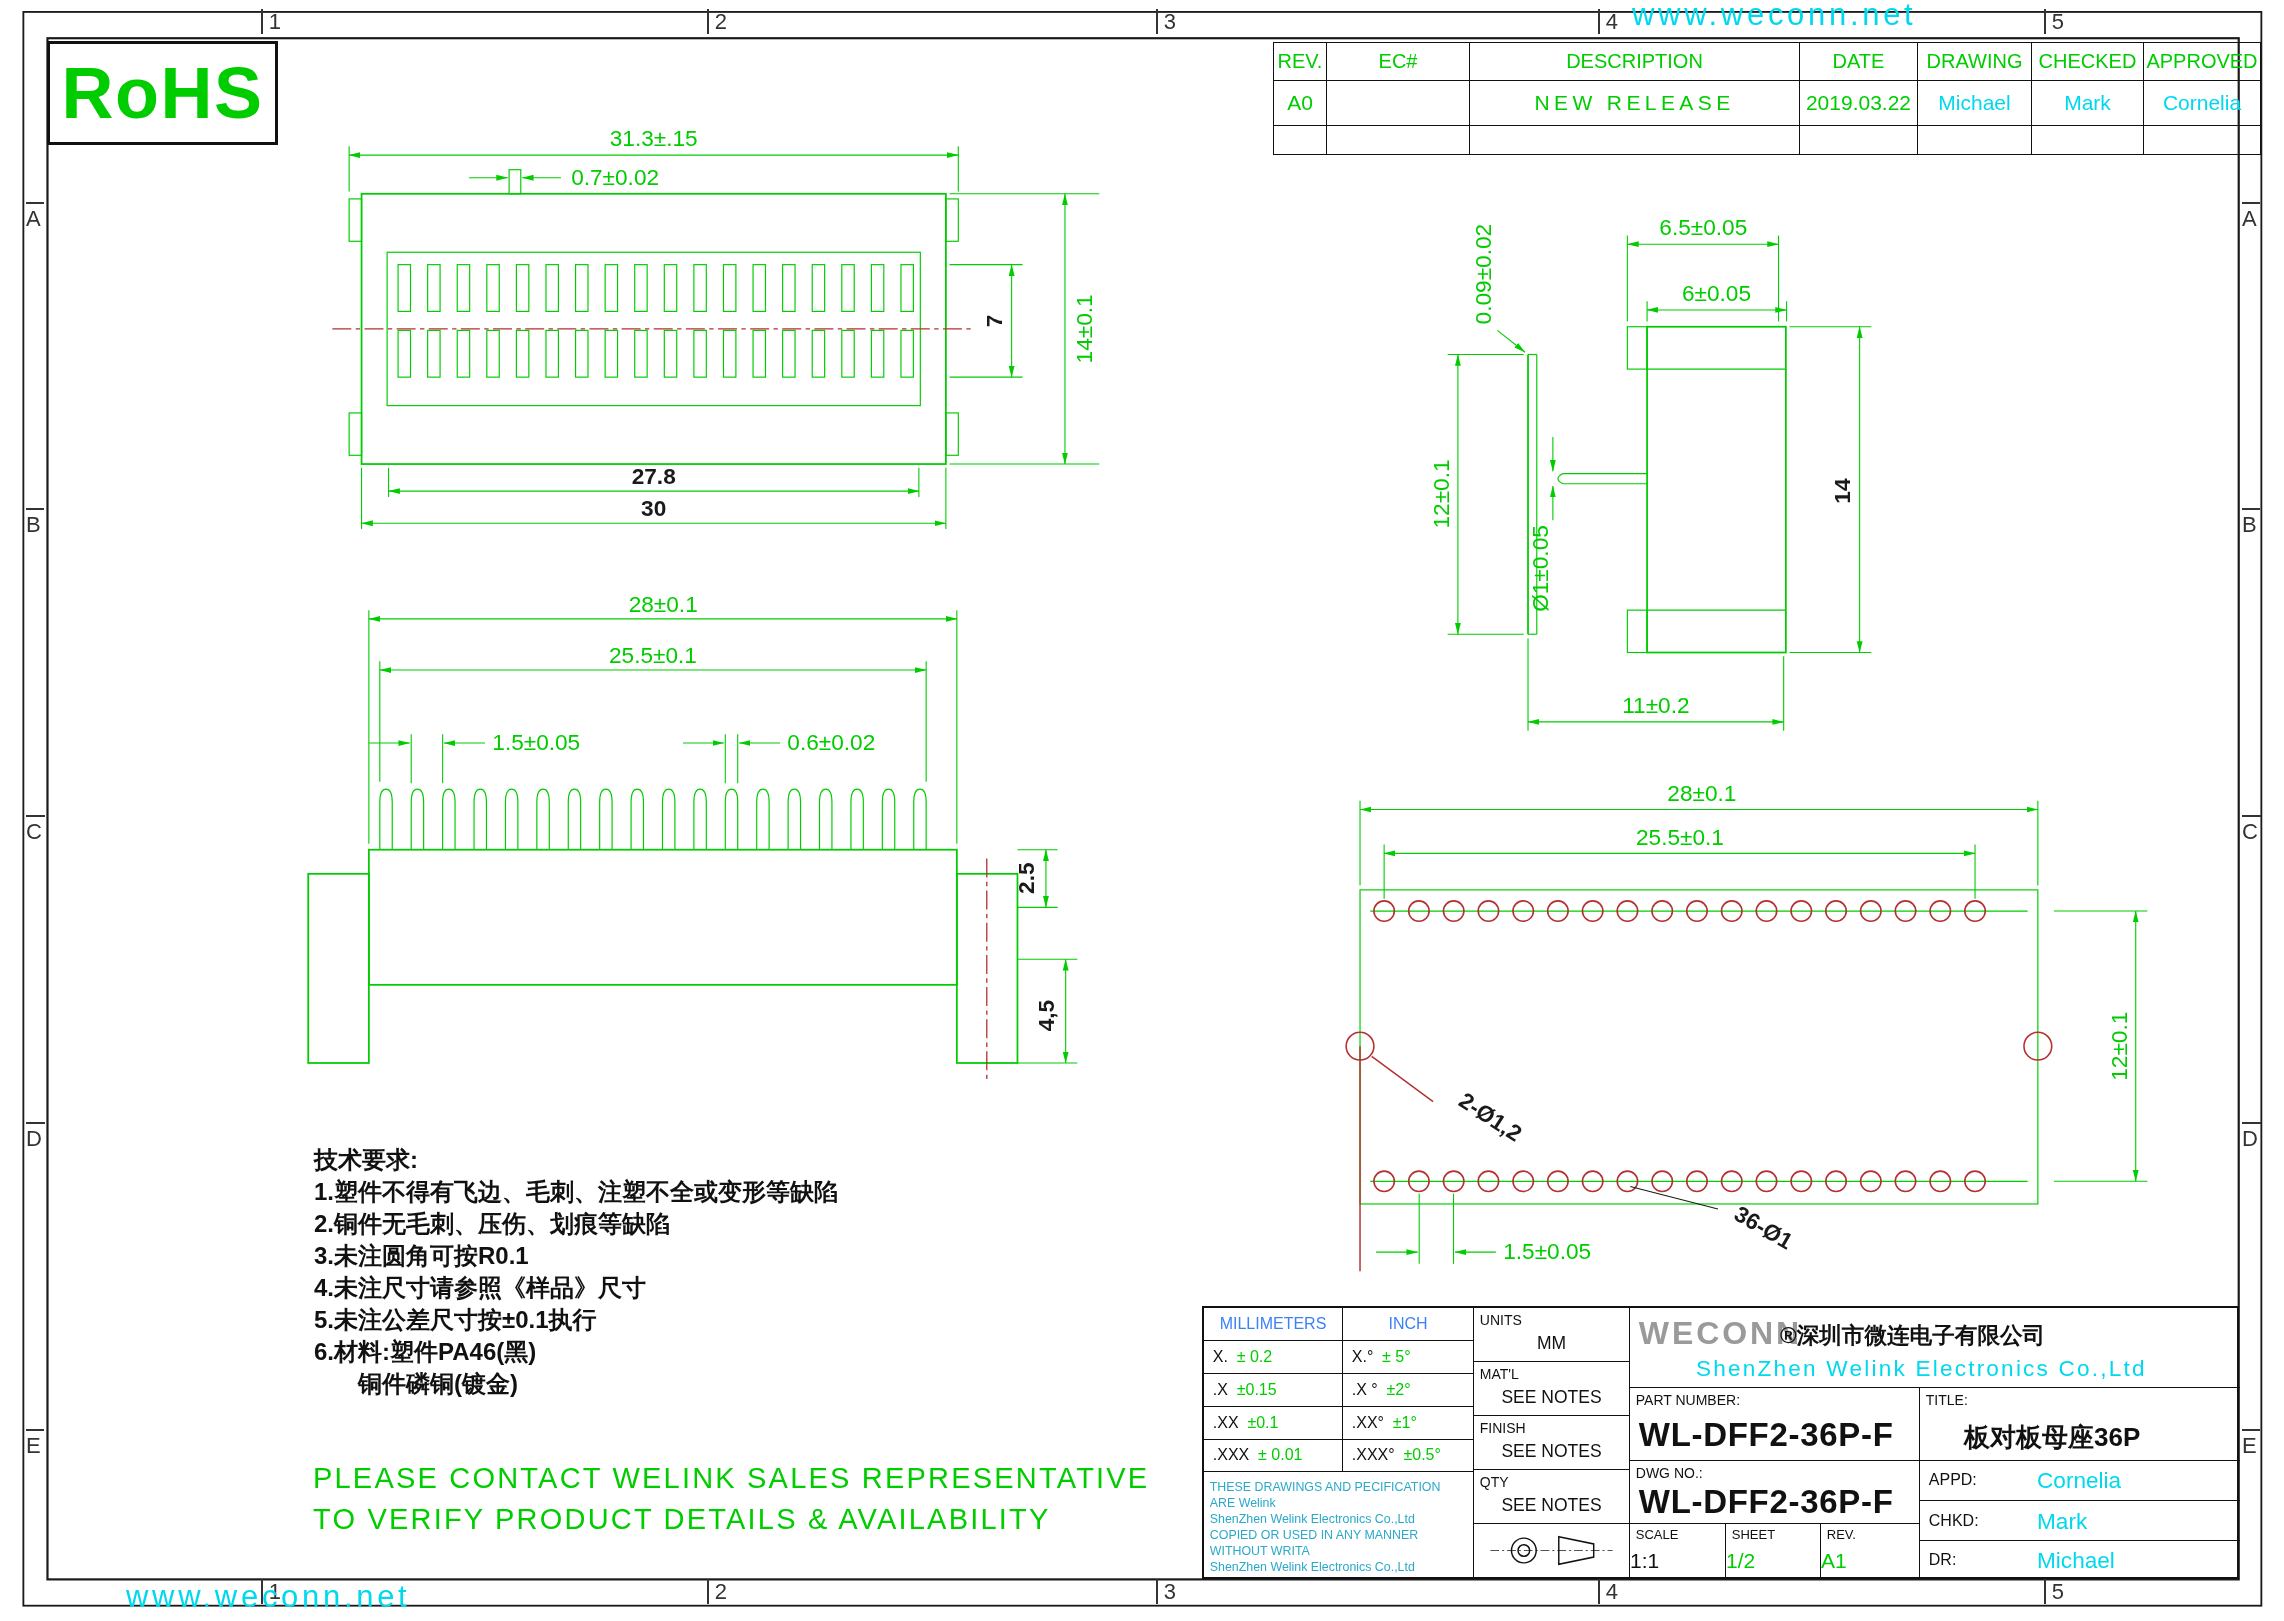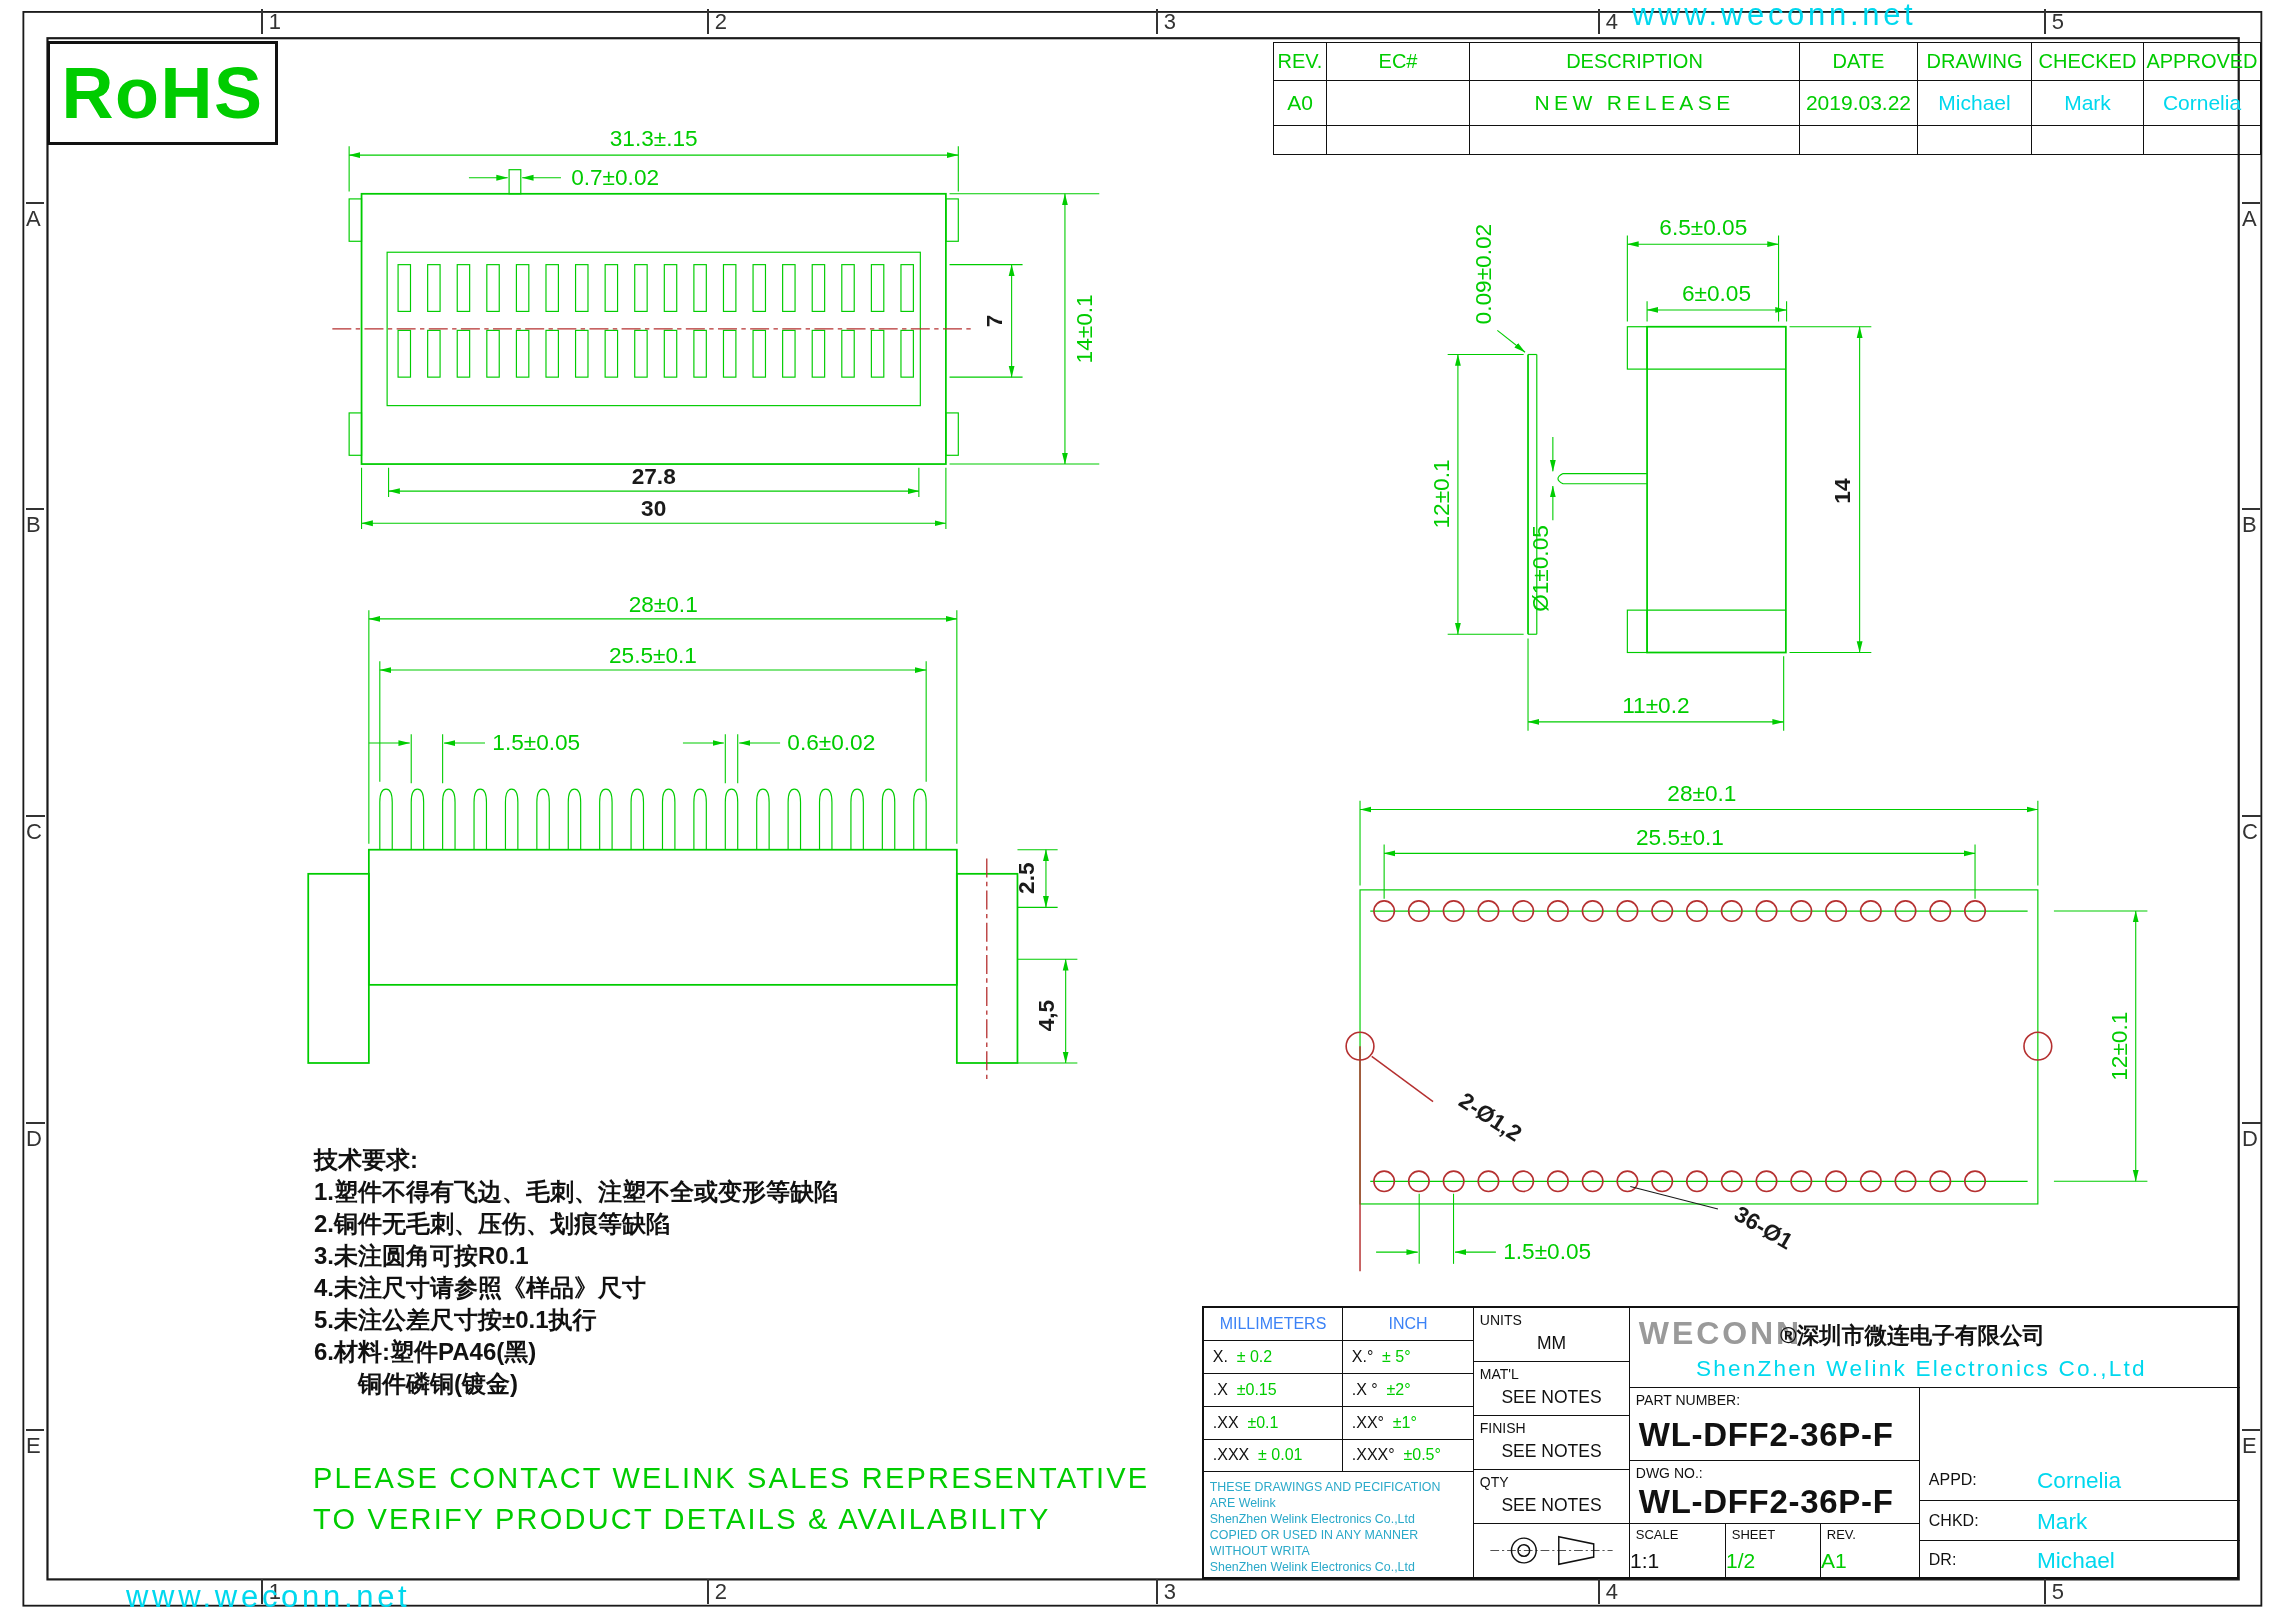--- a/index.html
+++ b/index.html
@@ -481,20 +481,24 @@
   <div class="tb-cell" style="left:426px;top:0;width:610px;height:80px;border-right:none">
     <div class="logo">WECONN</div>
     <div class="company-cn">®深圳市微连电子有限公司</div>
     <div class="company-en">ShenZhen  Welink  Electronics  Co.,Ltd</div>
   </div>
 
   <div class="tb-cell" style="left:426px;top:80px;width:290px;height:73px">
     <div class="tb-label">PART NUMBER:</div>
     <div class="tb-big">WL-DFF2-36P-F</div>
   </div>
+  <div class="tb-cell" style="left:716px;top:80px;width:320px;height:73px;border-right:none">
+    <div class="tb-label">TITLE:</div>
+    <div class="prod-title">板对板母座36P</div>
+  </div>
 
   <div class="tb-cell" style="left:426px;top:153px;width:290px;height:63px">
     <div class="tb-label">DWG NO.:</div>
     <div class="tb-big" style="top:22px">WL-DFF2-36P-F</div>
   </div>
   <div class="tb-cell" style="left:426px;top:216px;width:96px;height:53px;border-bottom:none">
     <div class="ssr-label">SCALE</div>
     <div class="ssr-value">1:1</div>
   </div>
   <div class="tb-cell" style="left:522px;top:216px;width:95px;height:53px;border-bottom:none">

